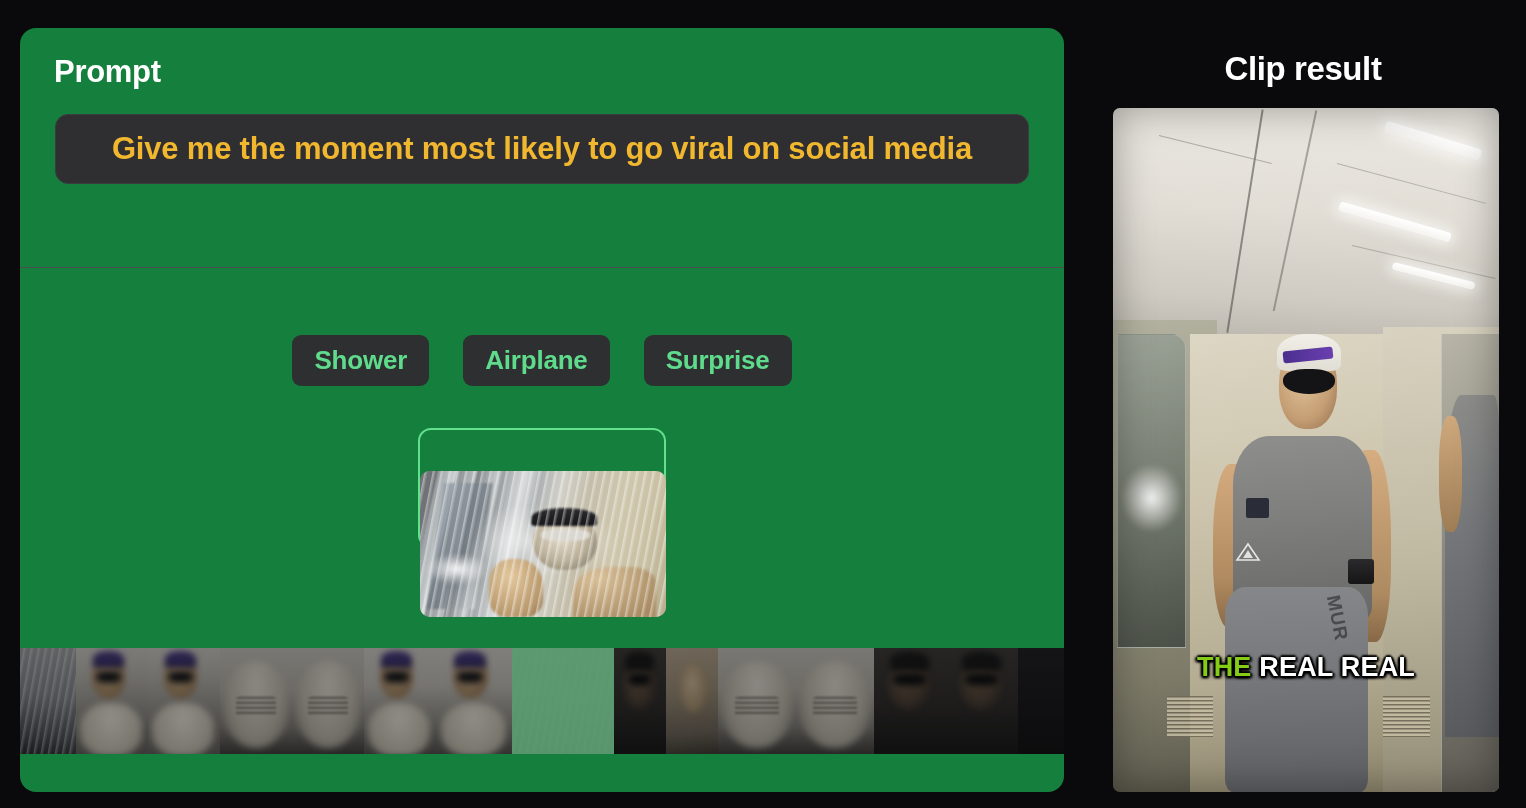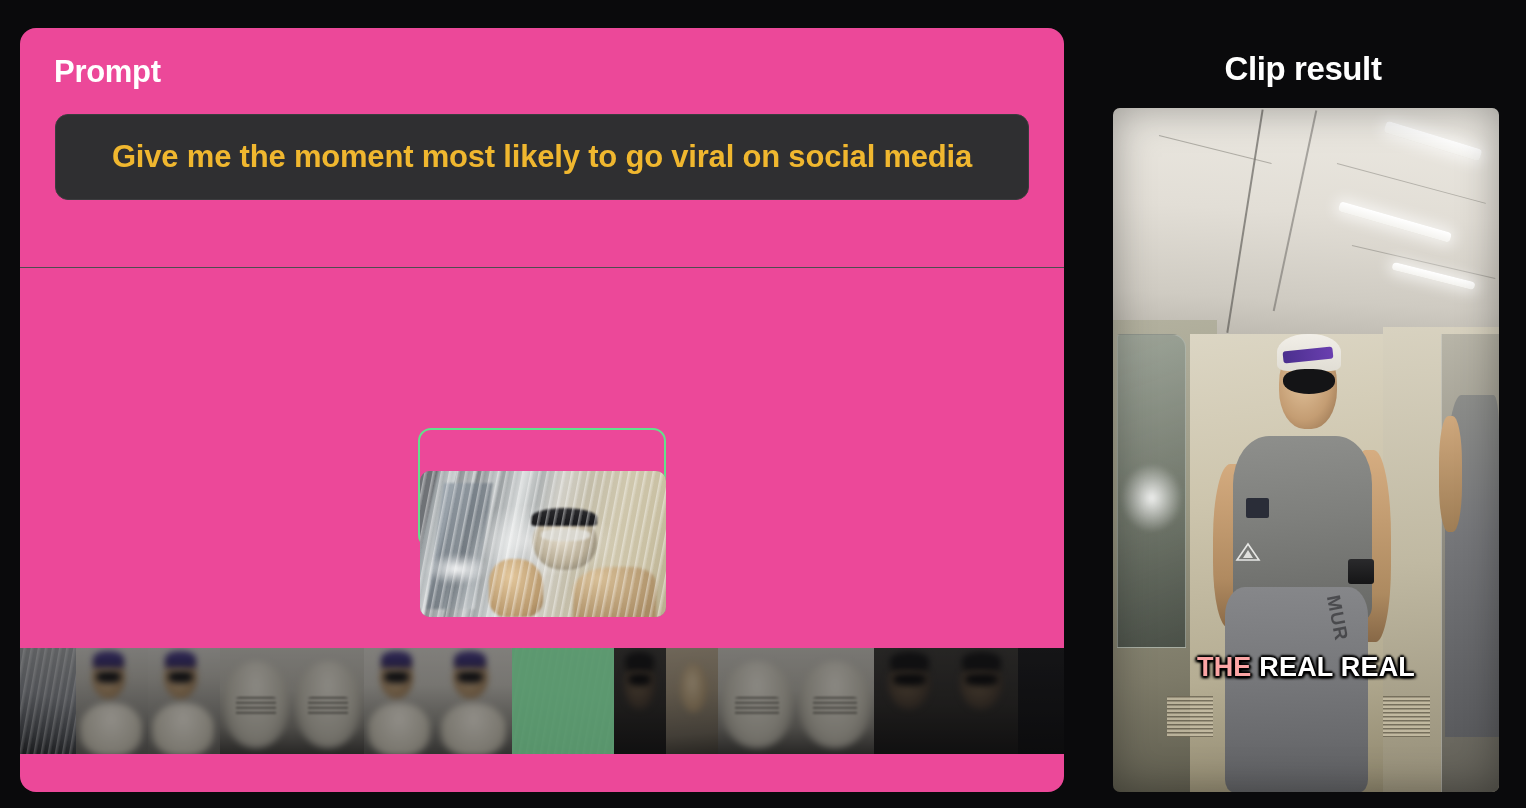--- a/index.html
+++ b/index.html
@@ -8,32 +8,32 @@
     background: #0a0a0c;
     font-family: "Liberation Sans", sans-serif;
     overflow: hidden;
   }
   #root { position: relative; width: 1526px; height: 808px; background: #0a0a0c; }
 
   
   .left-panel {
     position: absolute; left: 20px; top: 28px;
     width: 1044px; height: 764px;
-    background: #ec4899;
+    background: #15803d;
     border-radius: 16px;
     overflow: hidden;
   }
   .prompt-label {
     position: absolute; left: 34px; top: 26px;
     font-size: 31px; font-weight: bold; color: #ffffff;
     letter-spacing: -0.3px;
   }
   .prompt-box {
     position: absolute; left: 35px; top: 86px;
-    width: 974px; height: 86px;
+    width: 974px; height: 70px;
     background: #2f2f31;
     border: 1px solid #3b3c3e;
     border-radius: 13px;
     display: flex; align-items: center; justify-content: center;
   }
   .prompt-text {
     font-size: 31px; font-weight: bold; color: #f0b72f;
     letter-spacing: -0.2px; text-align: center;
     white-space: nowrap;
   }
@@ -327,21 +327,21 @@
 
   .caption {
     position: absolute; left: 0; top: 79.5%; width: 100%;
     text-align: center;
     font-size: 27px; font-weight: bold;
     font-family: "Liberation Sans", sans-serif;
     letter-spacing: 0.2px;
     white-space: nowrap;
   }
   .caption .hl {
-    color: #fca5a5;
+    color: #84cc16;
     text-shadow: -2px 0 2px #000, 2px 0 2px #000, 0 -2px 2px #000, 0 2px 2px #000,
                  2px 2px 3px #000, -2px 2px 3px #000;
   }
   .caption .wt {
     color: #ffffff;
     text-shadow: -2px 0 2px #000, 2px 0 2px #000, 0 -2px 2px #000, 0 2px 2px #000,
                  2px 2px 3px #000, -2px 2px 3px #000;
   }
 </style>
 </head>
@@ -352,20 +352,25 @@
   <section class="left-panel">
 
     <div class="prompt-label">Prompt</div>
 
     <div class="prompt-box">
       <span class="prompt-text">Give me the moment most likely to go viral on social media</span>
     </div>
 
     <div class="divider"></div>
 
+    <div class="chip-row">
+      <button class="chip">Shower</button>
+      <button class="chip">Airplane</button>
+      <button class="chip">Surprise</button>
+    </div>
 
     <div class="preview-frame"></div>
 
     <div class="preview-thumb">
       <div class="shower-bg"></div>
       <div class="door-strip"></div>
       <div class="glare"></div>
       <div class="shoulder"></div>
       <div class="arm"></div>
       <div class="head"></div>

